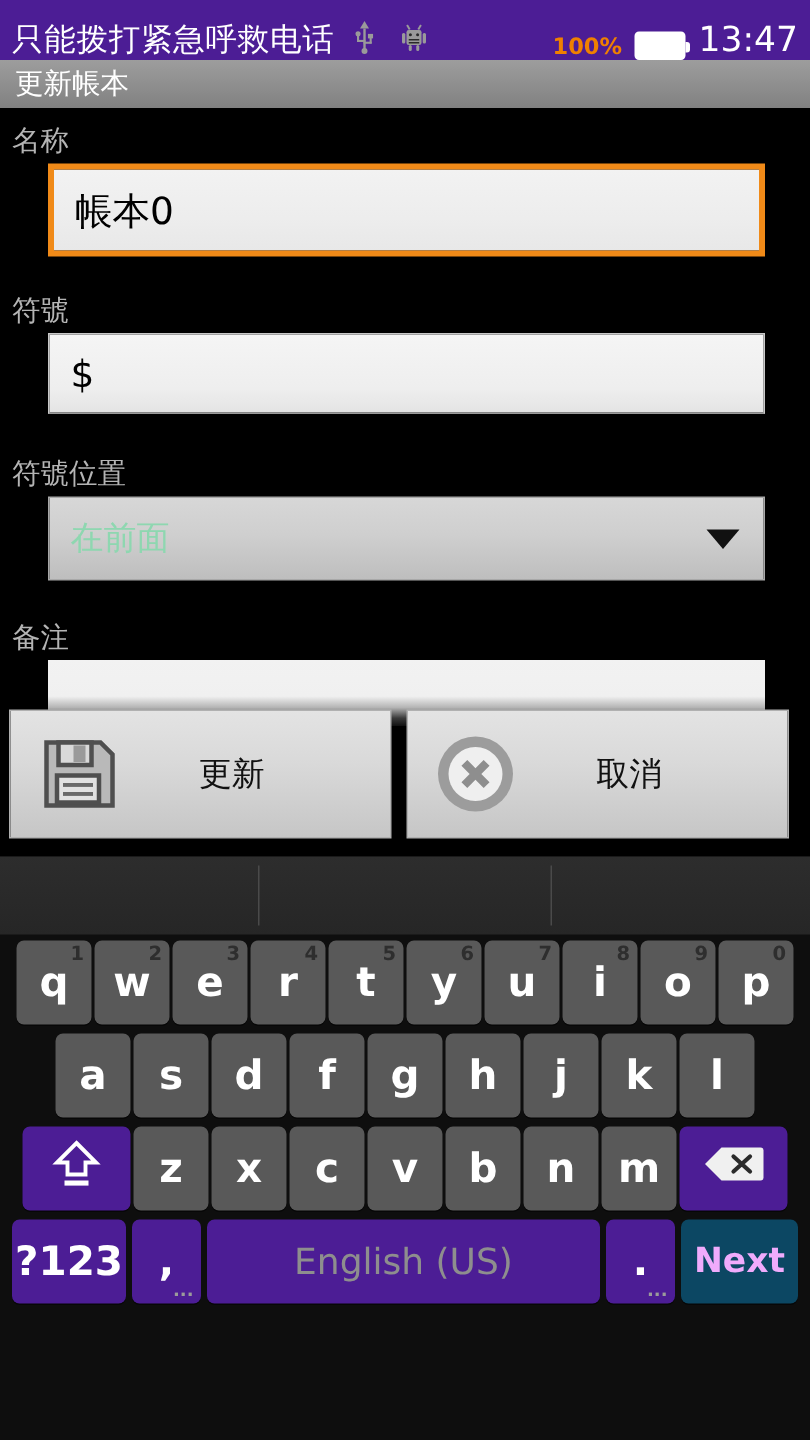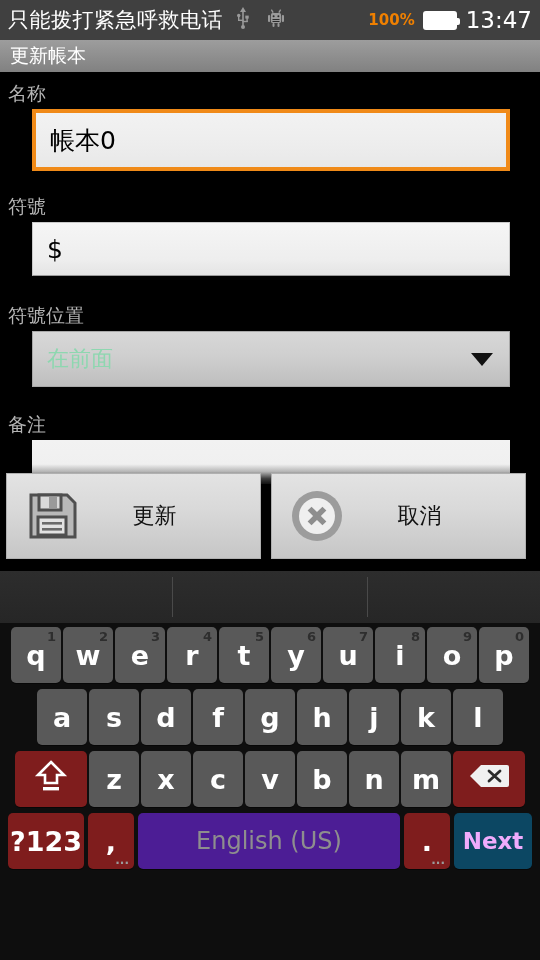--- a/index.html
+++ b/index.html
@@ -7,21 +7,21 @@
     width: 540px; height: 960px;
     background: #000;
     font-family: "DejaVu Sans", "Liberation Sans", sans-serif;
     overflow: hidden;
   }
   #screen { position: relative; width: 540px; height: 960px; background: #000; }
 
   
   .statusbar {
     position: absolute; top: 0; left: 0; width: 540px; height: 40px;
-    background: #404040; display: flex; align-items: center; padding: 0 8px;
+    background: #4c1d95; display: flex; align-items: flex-end; padding: 0 8px;
   }
   .sb-carrier { color: #ffffff; font-size: 21px; letter-spacing: .5px; }
   .sb-icons { display: flex; align-items: center; gap: 16px; margin-left: 12px; }
   .sb-spacer { flex: 1 1 auto; }
   .sb-batt-pct { color: #f08000; font-size: 15px; font-weight: bold; margin-right: 8px; }
   .sb-batt {
     width: 34px; height: 19px; border: 2px solid #fff; border-radius: 3px;
     position: relative; background: #fff; margin-right: 9px;
   }
   .sb-batt:after {
@@ -113,21 +113,21 @@
     box-shadow: 0 1px 0 rgba(0,0,0,.5);
   }
   .key .hint {
     position: absolute; top: 2px; right: 5px;
     font-size: 13px; font-weight: bold; color: #2e2e2e;
   }
   .key .sub {
     position: absolute; bottom: 2px; right: 5px;
     font-size: 12px; color: #9b9b9b; font-weight: bold;
   }
-  .key.dark { background: #7f1d1d; }
+  .key.dark { background: #4c1d95; }
   .key.space { background: #4c1d95; color: #8e8e8e; font-size: 24px; font-weight: normal; }
   .key.accent { background: #0c4763; color: #f0abfc; font-size: 23px; }
   .r1 { padding: 4px 1px 0 1px; }
   .r1 .key { width: 50px; height: 56px; margin: 0 1px; }
   .r2 { padding: 6px 1px 0 1px; }
   .r2 .key { width: 50px; height: 56px; margin: 0 1px; }
   .r3 { padding: 6px 1px 0 1px; }
   .r3 .key { width: 50px; height: 56px; margin: 0 1px; }
   .r3 .key.wide { width: 72px; }
   .r4 { padding: 6px 1px 0 1px; }

